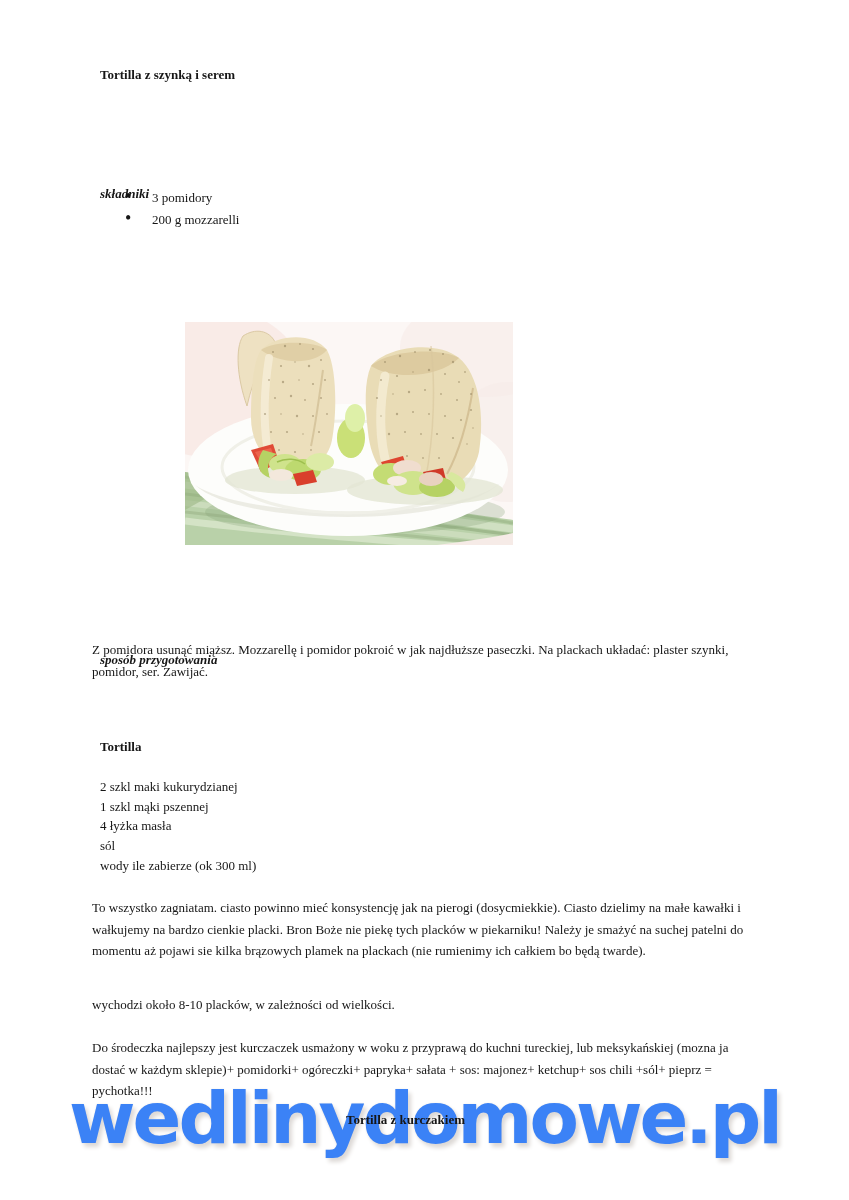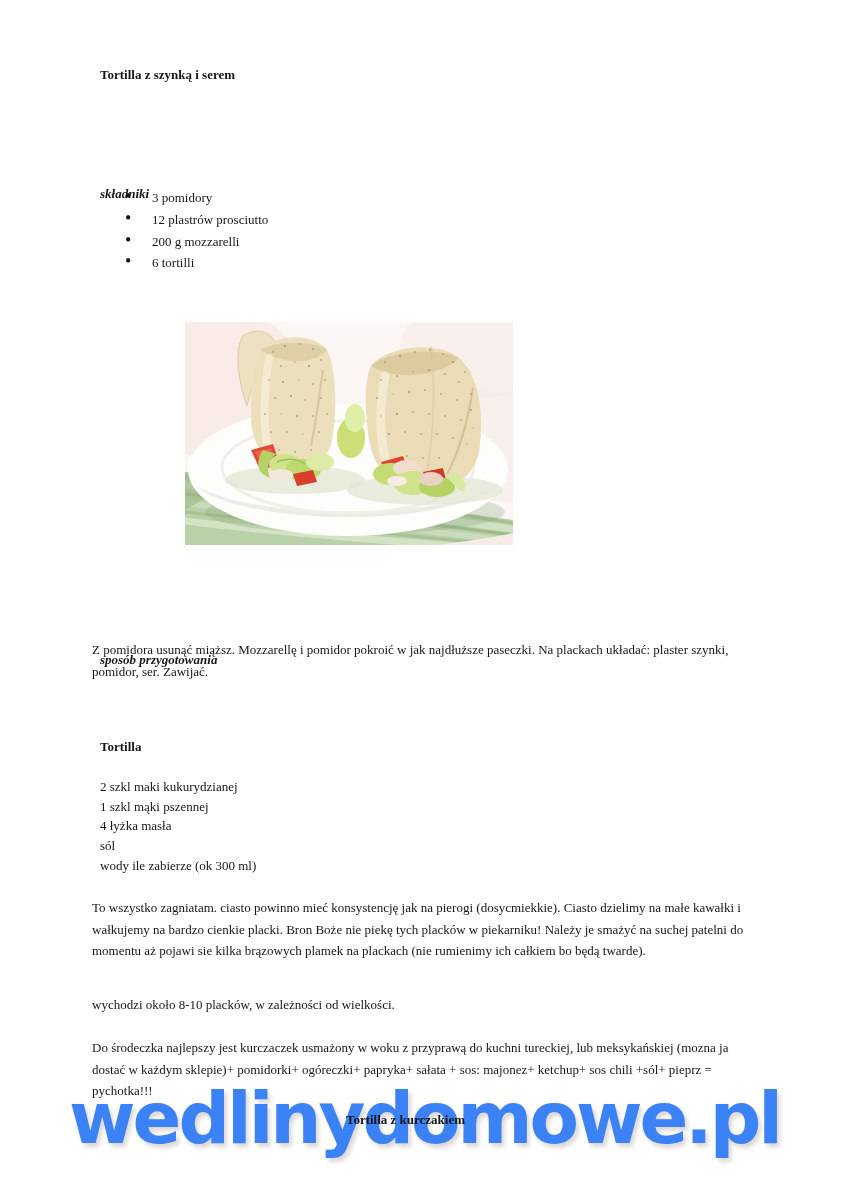--- a/index.html
+++ b/index.html
@@ -42,23 +42,21 @@
 <div class="page">
 
   <div id="watermark">wedlinydomowe.pl</div>
 
   <h1 id="title" class="abs b t17">Tortilla z szynką i serem</h1>
 
   <div id="skladniki" class="abs bi t17">składniki</div>
 
   <ul id="ingredients" class="abs t17">
     <li><span>3 pomidory</span></li>
-    <li><span>12 plastrów prosciutto</span></li>
     <li><span>200 g mozzarelli</span></li>
-    <li><span>6 tortilli</span></li>
   </ul>
 
   <div id="photo" class="abs">
     <svg viewBox="0 0 328 223" width="328" height="223">
 
       <rect x="0" y="0" width="328" height="223" fill="#fcf7f5"></rect>
       <ellipse cx="25" cy="60" rx="95" ry="75" fill="#f7e7e4" opacity="0.8"></ellipse>
       <ellipse cx="300" cy="25" rx="85" ry="50" fill="#f8ece9" opacity="0.7"></ellipse>
       <ellipse cx="322" cy="120" rx="55" ry="60" fill="#f5ebe7" opacity="0.6"></ellipse>
 

